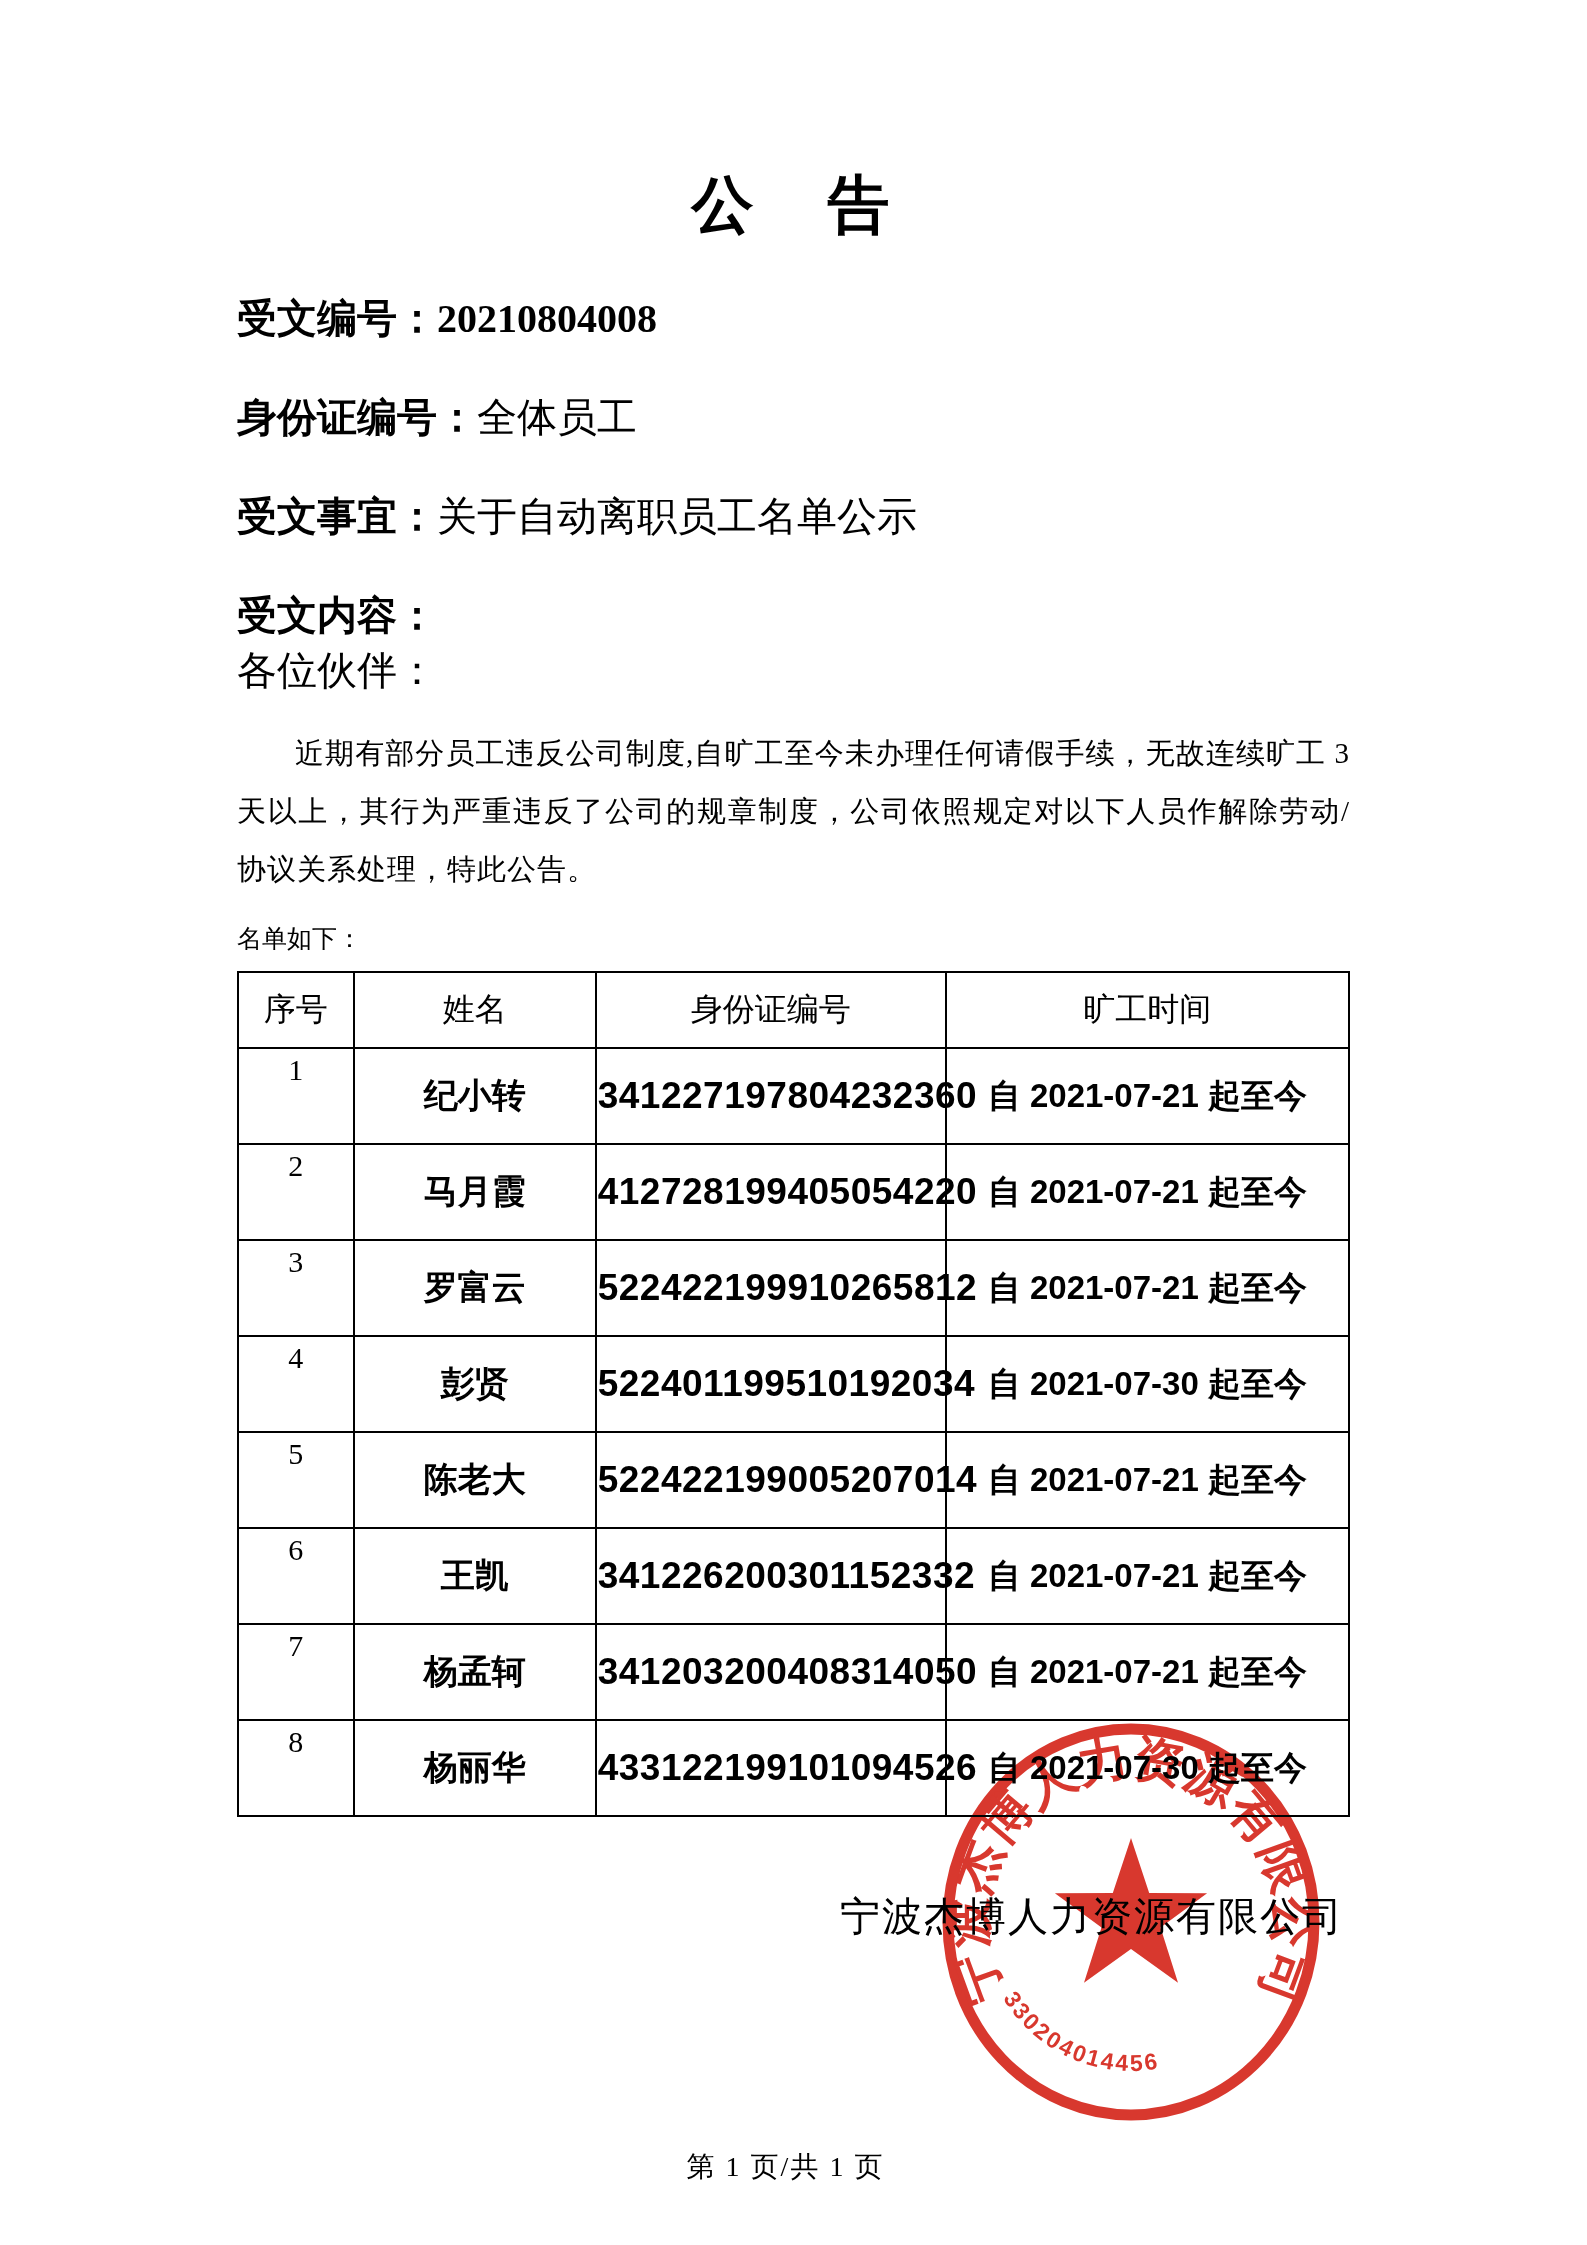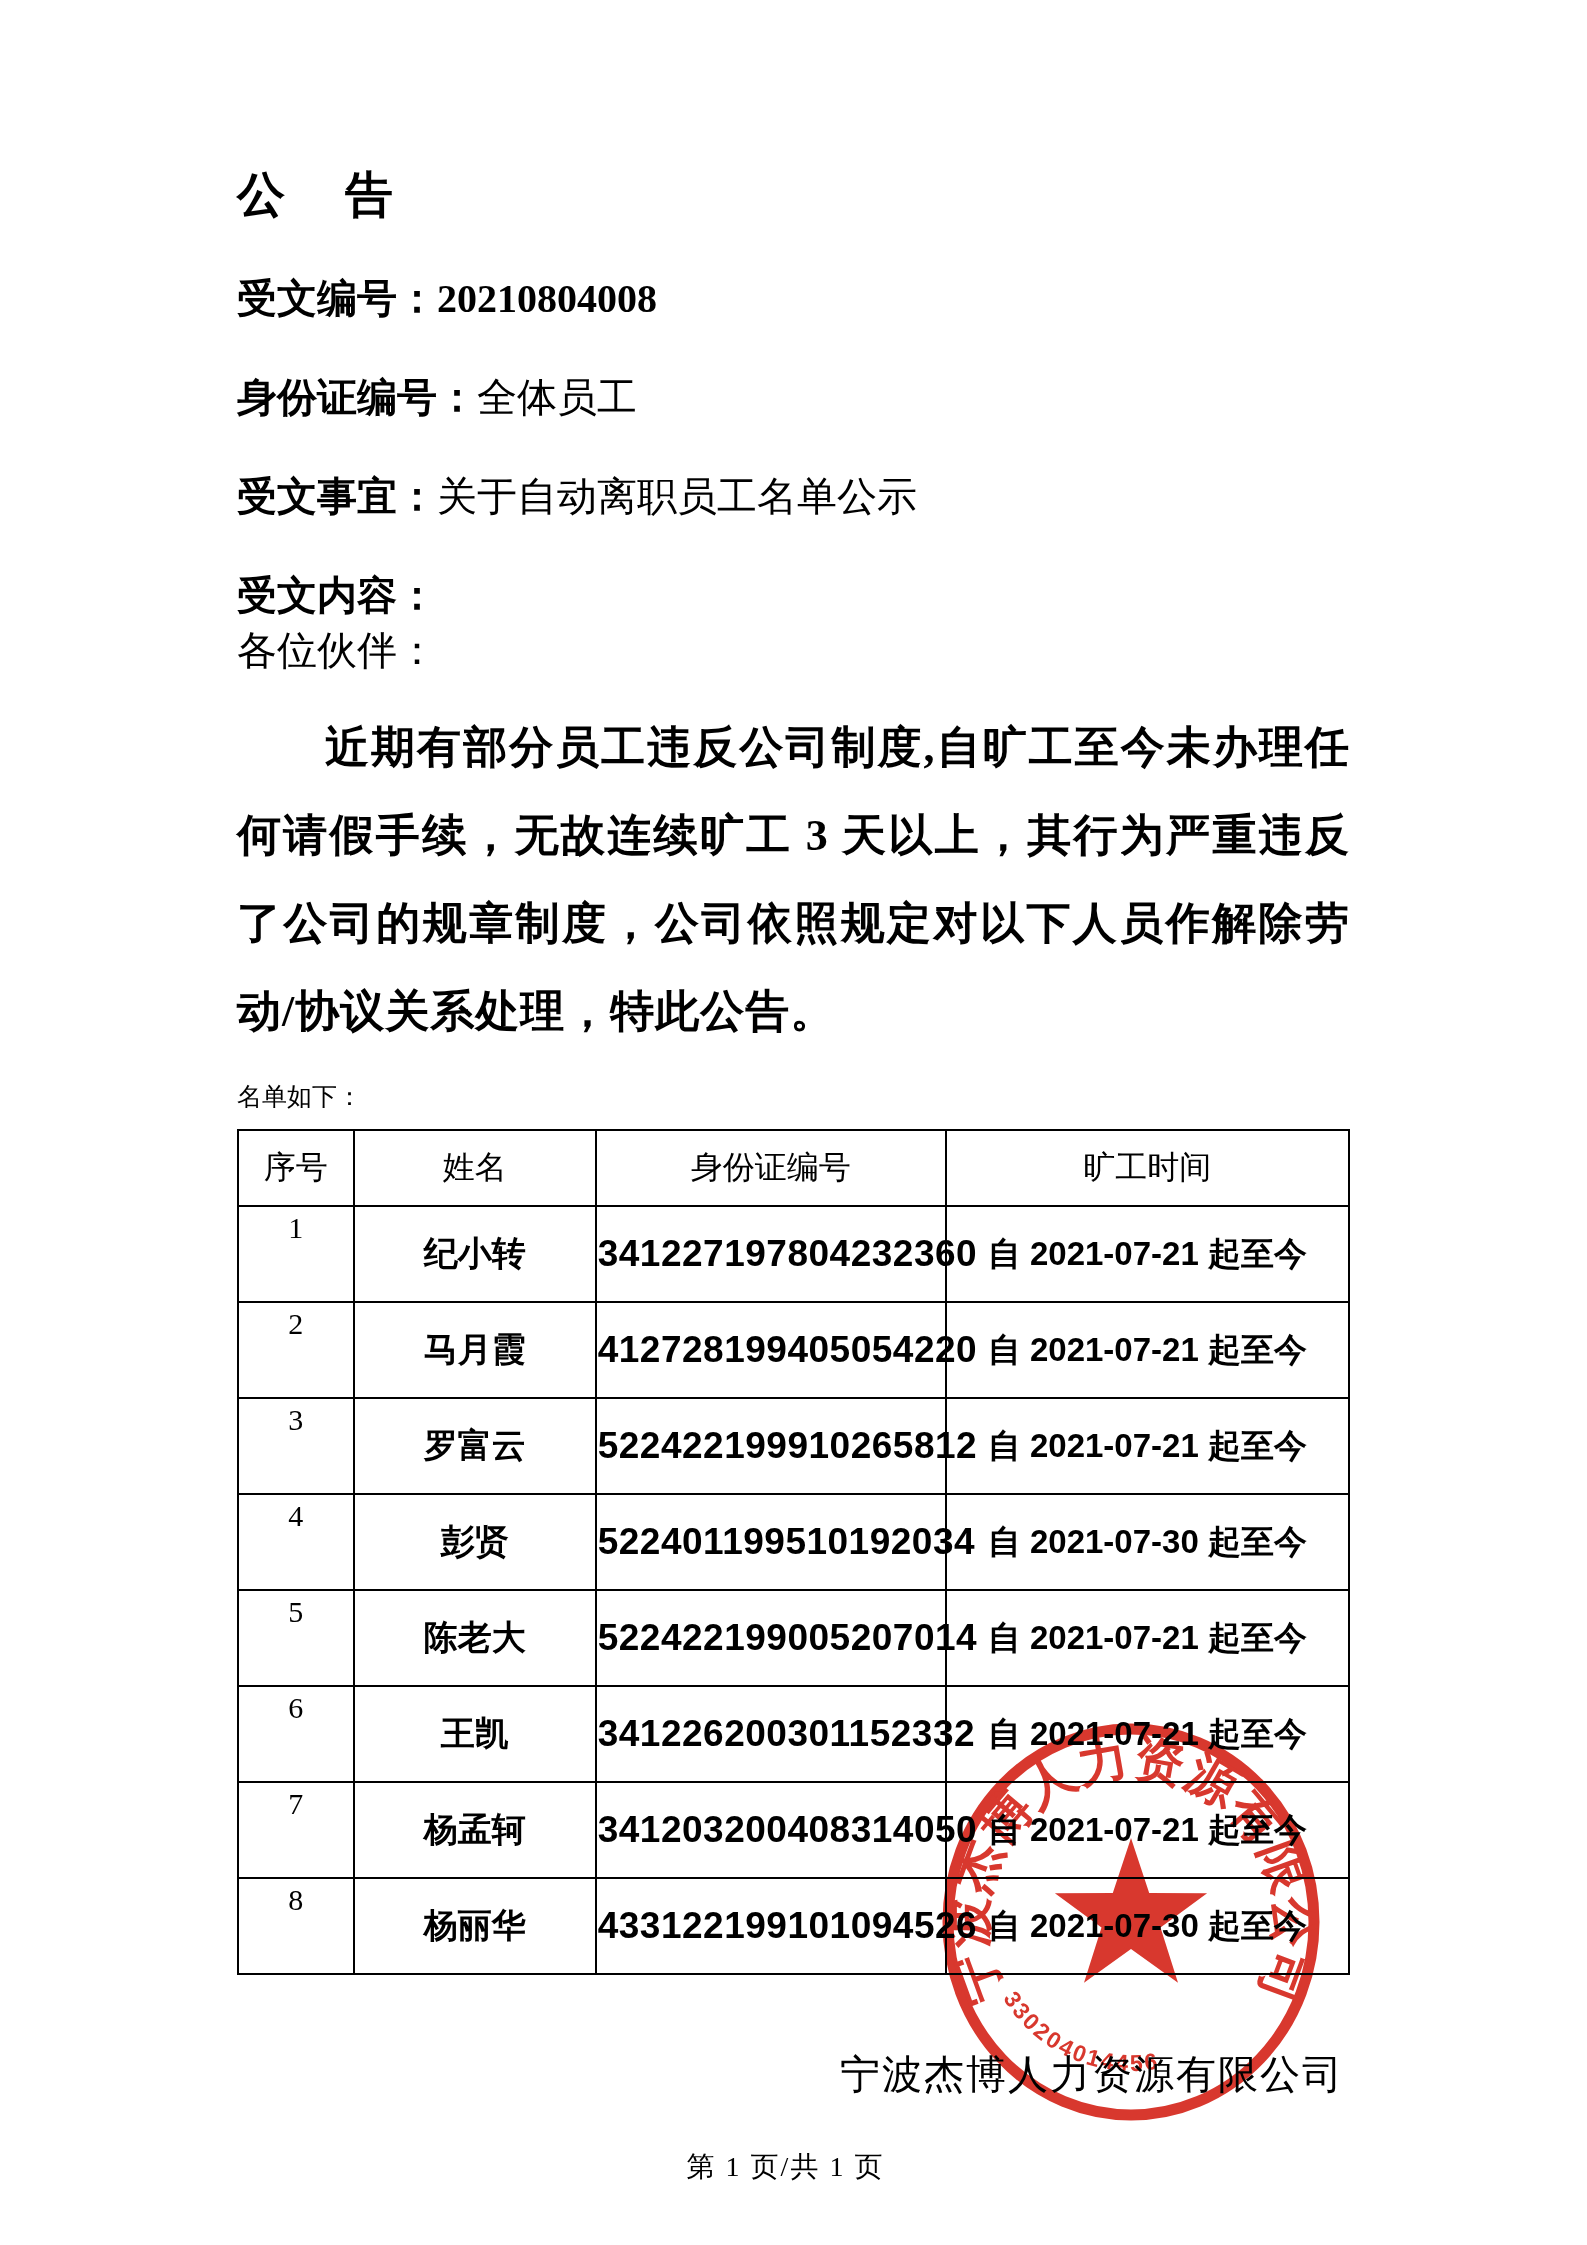--- a/index.html
+++ b/index.html
@@ -8,44 +8,44 @@
     width:1587px;height:2245px;
     background:#ffffff;
     margin:0 auto;
     overflow:hidden;
     font-family:"Liberation Serif","DejaVu Serif",serif;
     color:#000;
   }
   .content{position:absolute;left:237px;top:0;width:1113px;}
   .title{
     margin-top:163px;
-    font-size:48px;
+    text-align:center;
+    font-size:62px;
     font-weight:bold;
     letter-spacing:6px;
   }
   .meta-block{}
   .meta-line{
     font-size:40px;
     margin-top:44px;
     white-space:nowrap;
   }
   .meta-label{font-weight:bold;}
   .meta-value{font-weight:normal;}
   .meta-value.bold{font-weight:bold;}
   .salutation{
     font-size:40px;
   }
   .body-paragraph{
     margin-top:26px;
-    font-size:44px;
+    font-size:29px;
     line-height:2.0;
     text-indent:2em;
     text-align:justify;
     letter-spacing:1px;
-    font-weight:bold;
   }
   .list-intro{
     margin-top:24px;
     font-size:25px;
     font-weight:normal;
   }
   table.emp{
     margin-top:16px;
     width:100%;
     border-collapse:collapse;

